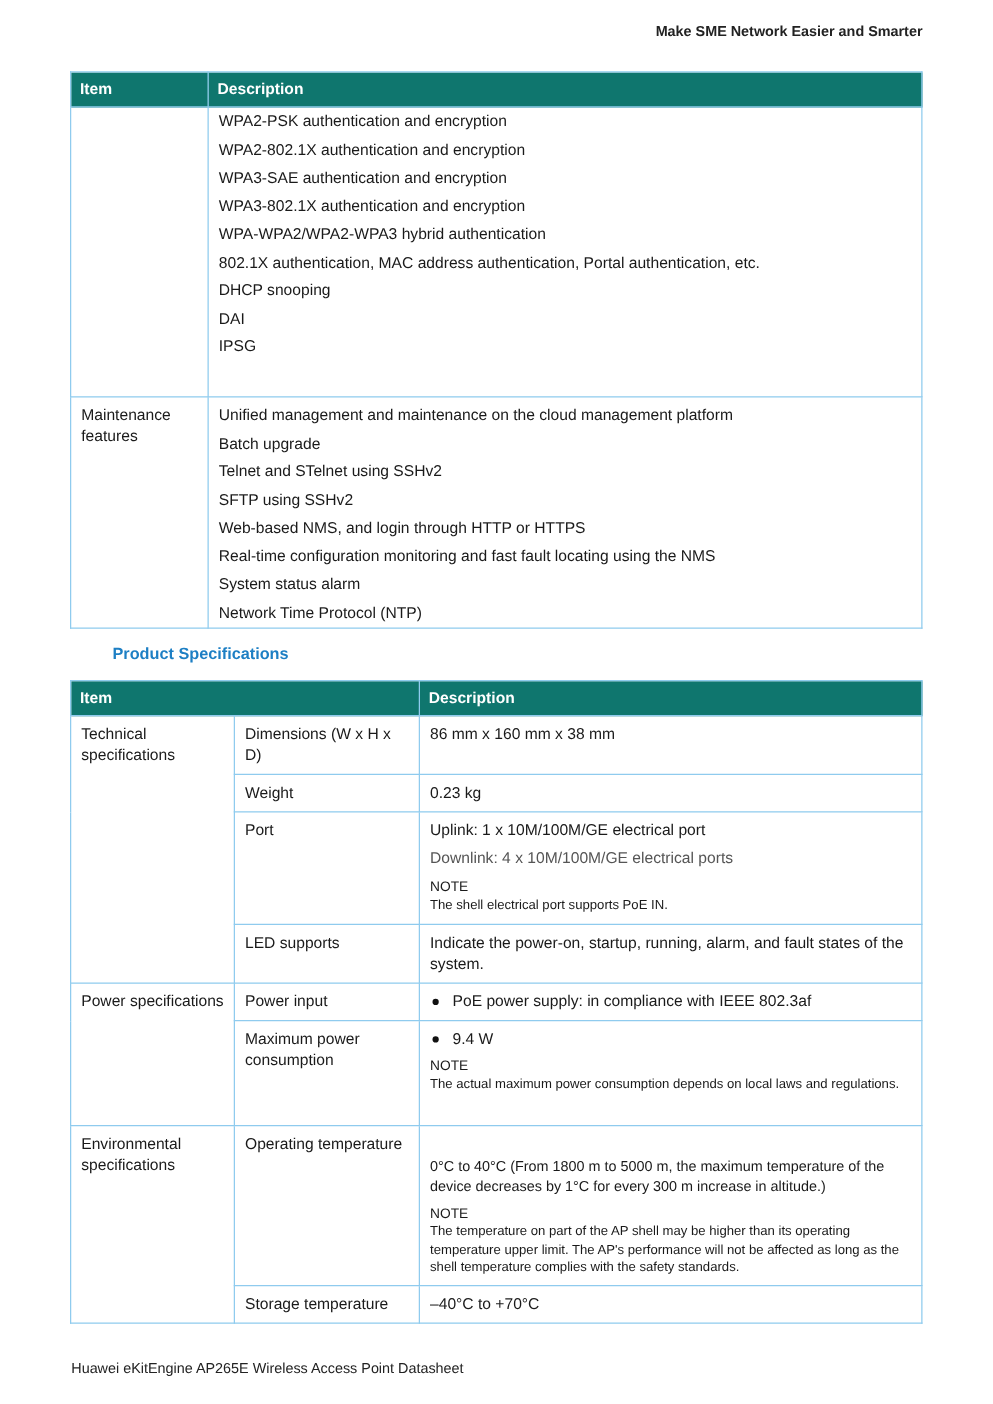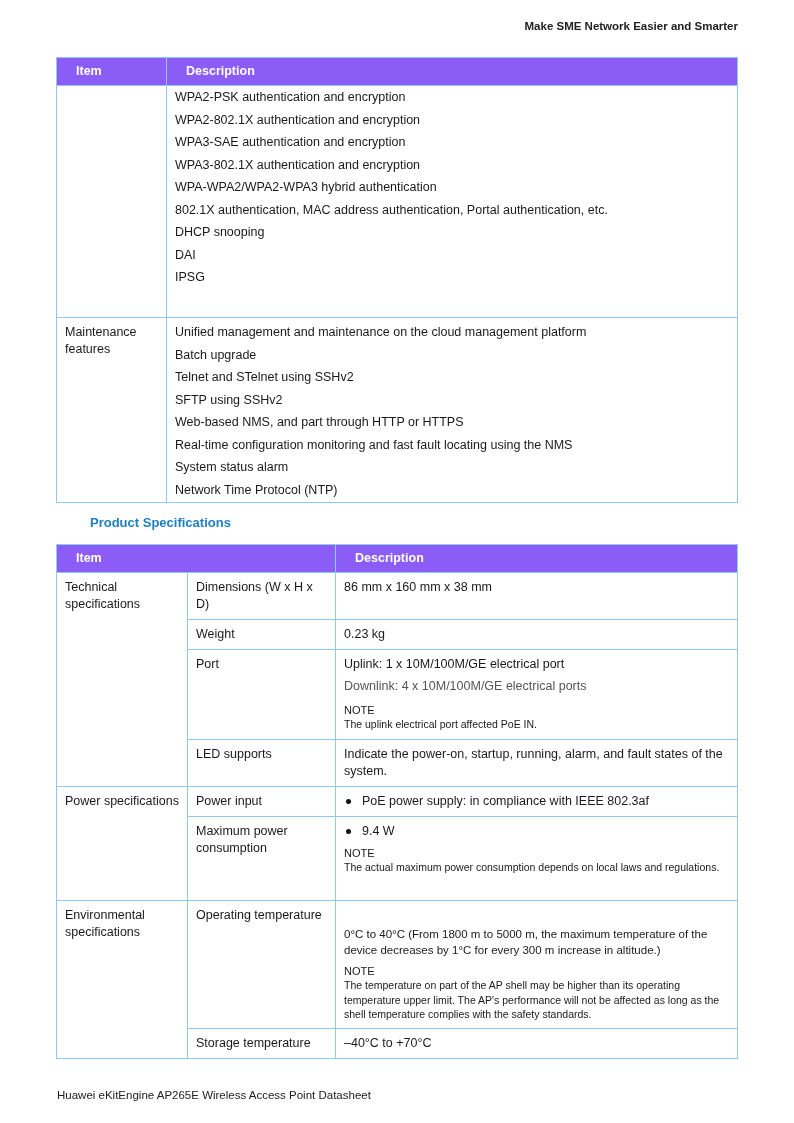--- a/index.html
+++ b/index.html
@@ -2,21 +2,21 @@
 <html><head>
 <meta charset="utf-8">
 <style>
   * { box-sizing: border-box; margin: 0; padding: 0; }
   html, body { width: 794px; height: 1123px; background: #ffffff; }
   body { position: relative; font-family: "Liberation Sans", sans-serif; color: #1a1a1a; font-size: 12px; }
   .page-header { position: absolute; top: 20px; right: 56px; font-size: 11.5px; color: #222; font-weight: bold; }
   .page-footer { position: absolute; top: 1089px; left: 57px; font-size: 11.5px; color: #222; }
   table { border-collapse: collapse; position: absolute; left: 56px; width: 682px; table-layout: fixed; }
   td, th { border: 1px solid #8fcbee; vertical-align: top; text-align: left; font-weight: normal; }
-  th { background: #8b5cf6; color: #ffffff; font-weight: bold; height: 28px; padding: 6px 8px 0 19px; font-size: 12.5px; }
+  th { background: #0f766e; color: #ffffff; font-weight: bold; height: 28px; padding: 6px 8px 0 7px; font-size: 12.5px; }
   td { padding: 6px 8px 6px 8px; font-size: 12.5px; line-height: 17px; }
   #t1 { top: 57px; }
   #t1 col.c1 { width: 110px; }
   .line { display: block; height: 22.5px; line-height: 22.5px; }
   #t1 td.desc { padding-top: 0; padding-bottom: 0; }
   #t1 td.item { padding-top: 6px; line-height: 17px; }
   .section-title { position: absolute; top: 515px; left: 57px; color: #1d7fc4; font-weight: bold; font-size: 13px; padding-left: 33px; }
   #t2 { top: 544px; }
   #t2 col.c1 { width: 131px; }
   #t2 col.c2 { width: 148px; }
@@ -56,21 +56,21 @@
       <span class="line">IPSG</span>
     </td>
   </tr>
   <tr style="height:185px;">
     <td class="item">Maintenance features</td>
     <td class="desc" style="padding-top:3px;">
       <span class="line">Unified management and maintenance on the cloud management platform</span>
       <span class="line">Batch upgrade</span>
       <span class="line">Telnet and STelnet using SSHv2</span>
       <span class="line">SFTP using SSHv2</span>
-      <span class="line">Web-based NMS, and part through HTTP or HTTPS</span>
+      <span class="line">Web-based NMS, and login through HTTP or HTTPS</span>
       <span class="line">Real-time configuration monitoring and fast fault locating using the NMS</span>
       <span class="line">System status alarm</span>
       <span class="line">Network Time Protocol (NTP)</span>
     </td>
   </tr>
 </tbody>
   </table>
 
 <div class="section-title">Product Specifications</div>
 
@@ -94,21 +94,21 @@
   <tr style="height:29px;">
     <td>Weight</td>
     <td>0.23 kg</td>
   </tr>
   <tr style="height:90px;">
     <td>Port</td>
     <td>
       <span style="display:block;line-height:22px;margin-top:-3px;">Uplink: 1 x 10M/100M/GE electrical port</span>
       <span class="muted" style="display:block;line-height:22px;">Downlink: 4 x 10M/100M/GE electrical ports</span>
       <span class="note-label">NOTE</span>
-      <span class="note-text">The uplink electrical port affected PoE IN.</span>
+      <span class="note-text">The shell electrical port supports PoE IN.</span>
     </td>
   </tr>
   <tr style="height:46px;">
     <td>LED supports</td>
     <td>Indicate the power-on, startup, running, alarm, and fault states of the system.</td>
   </tr>
 
   <tr style="height:30px;">
     <td rowspan="2">Power specifications</td>
     <td>Power input</td>

